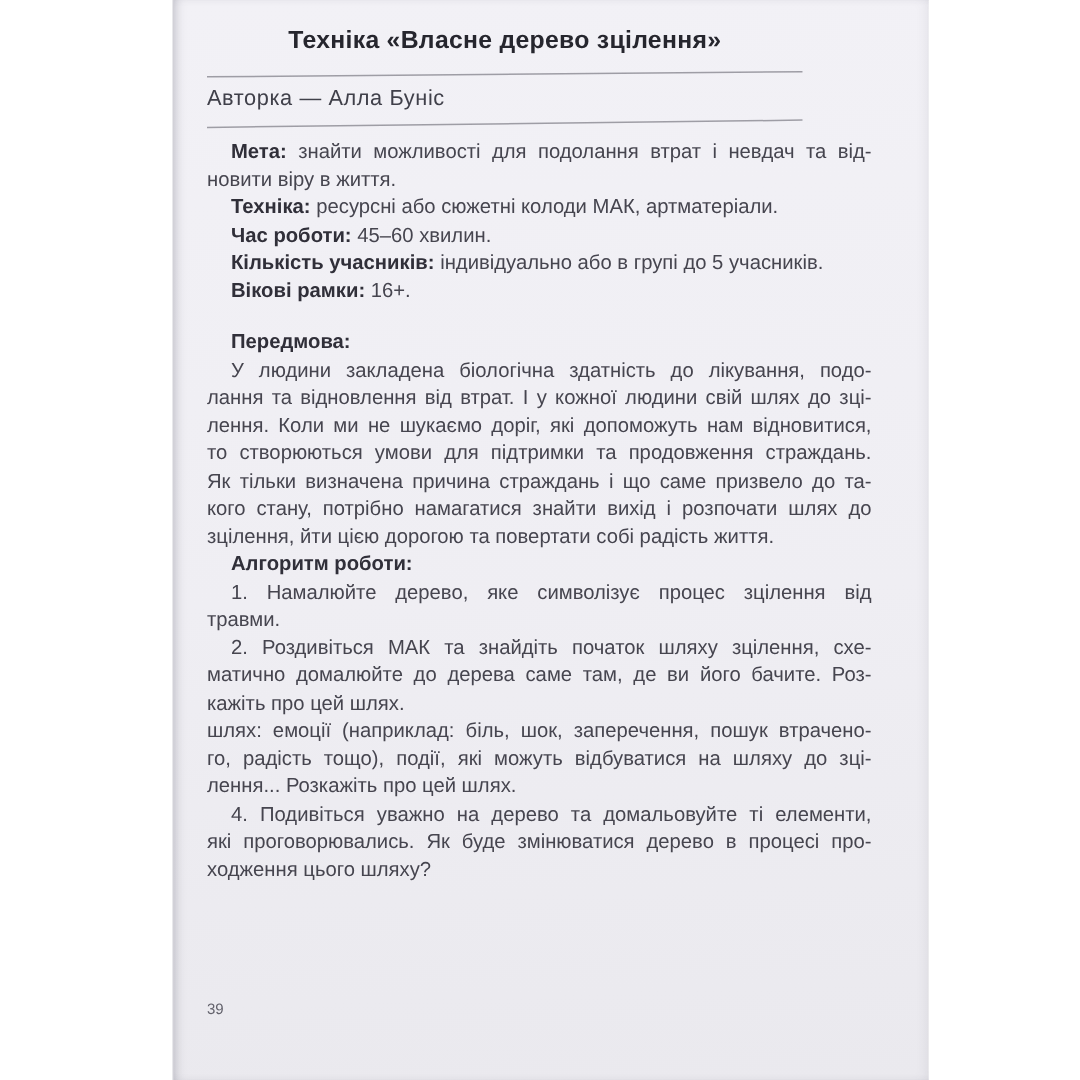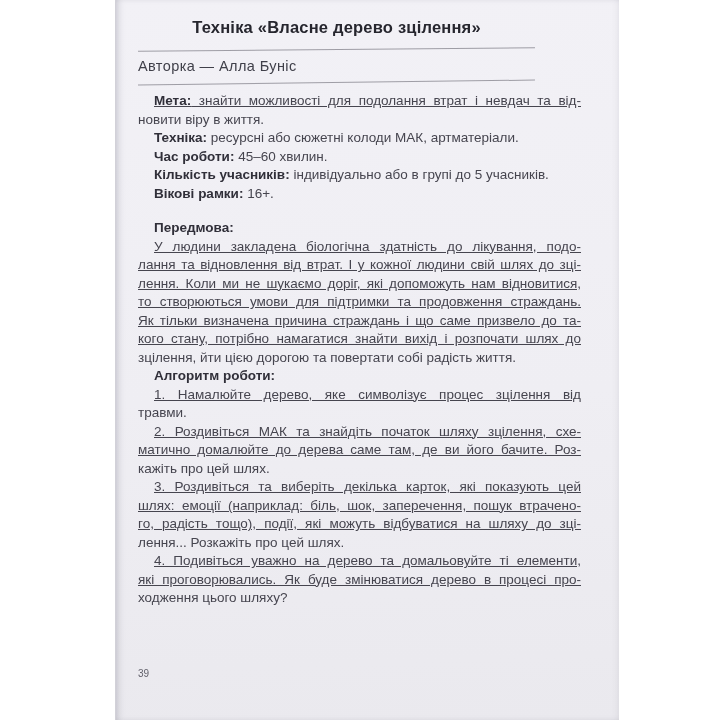--- a/index.html
+++ b/index.html
@@ -61,21 +61,21 @@
   }
   .body-text {
     margin-top: 9px;
     font-size: 13.5px;
     line-height: 18.5px;
     color: var(--body-color, #46454f);
   }
   .body-text .b { font-weight: 700; color: #302f39; }
   .line { min-height: 18.5px; }
   .line.indent { text-indent: 16px; }
-  .line.fill { text-align: justify; text-align-last: justify; text-decoration: underline; }
+  .line.fill { text-align: justify; text-align-last: justify; }
   .page-number {
     position: absolute;
     left: 22px;
     width: 423px;
     top: 668px;
     text-align: left;
     font-size: 10px;
     color: #63626c;
   }
 </style>
@@ -113,21 +113,20 @@
           <div class="line fill">кого стану, потрібно намагатися знайти вихід і розпочати шлях до</div>
           <div class="line">зцілення, йти цією дорогою та повертати собі радість життя.</div>
         </div>
         <div style="">
           <div class="line indent"><span class="b">Алгоритм роботи:</span></div>
           <div class="line indent fill">1. Намалюйте дерево, яке символізує процес зцілення від</div>
           <div class="line">травми.</div>
           <div class="line indent fill">2. Роздивіться МАК та знайдіть початок шляху зцілення, схе-</div>
           <div class="line fill">матично домалюйте до дерева саме там, де ви його бачите. Роз-</div>
           <div class="line">кажіть про цей шлях.</div>
-          <div class="line indent fill">3. Роздивіться та виберіть декілька карток, які показують цей</div>
           <div class="line fill">шлях: емоції (наприклад: біль, шок, заперечення, пошук втрачено-</div>
           <div class="line fill">го, радість тощо), події, які можуть відбуватися на шляху до зці-</div>
           <div class="line">лення... Розкажіть про цей шлях.</div>
           <div class="line indent fill">4. Подивіться уважно на дерево та домальовуйте ті елементи,</div>
           <div class="line fill">які проговорювались. Як буде змінюватися дерево в процесі про-</div>
           <div class="line">ходження цього шляху?</div>
         </div>
       </div>
 
     <div class="page-number">39</div>

